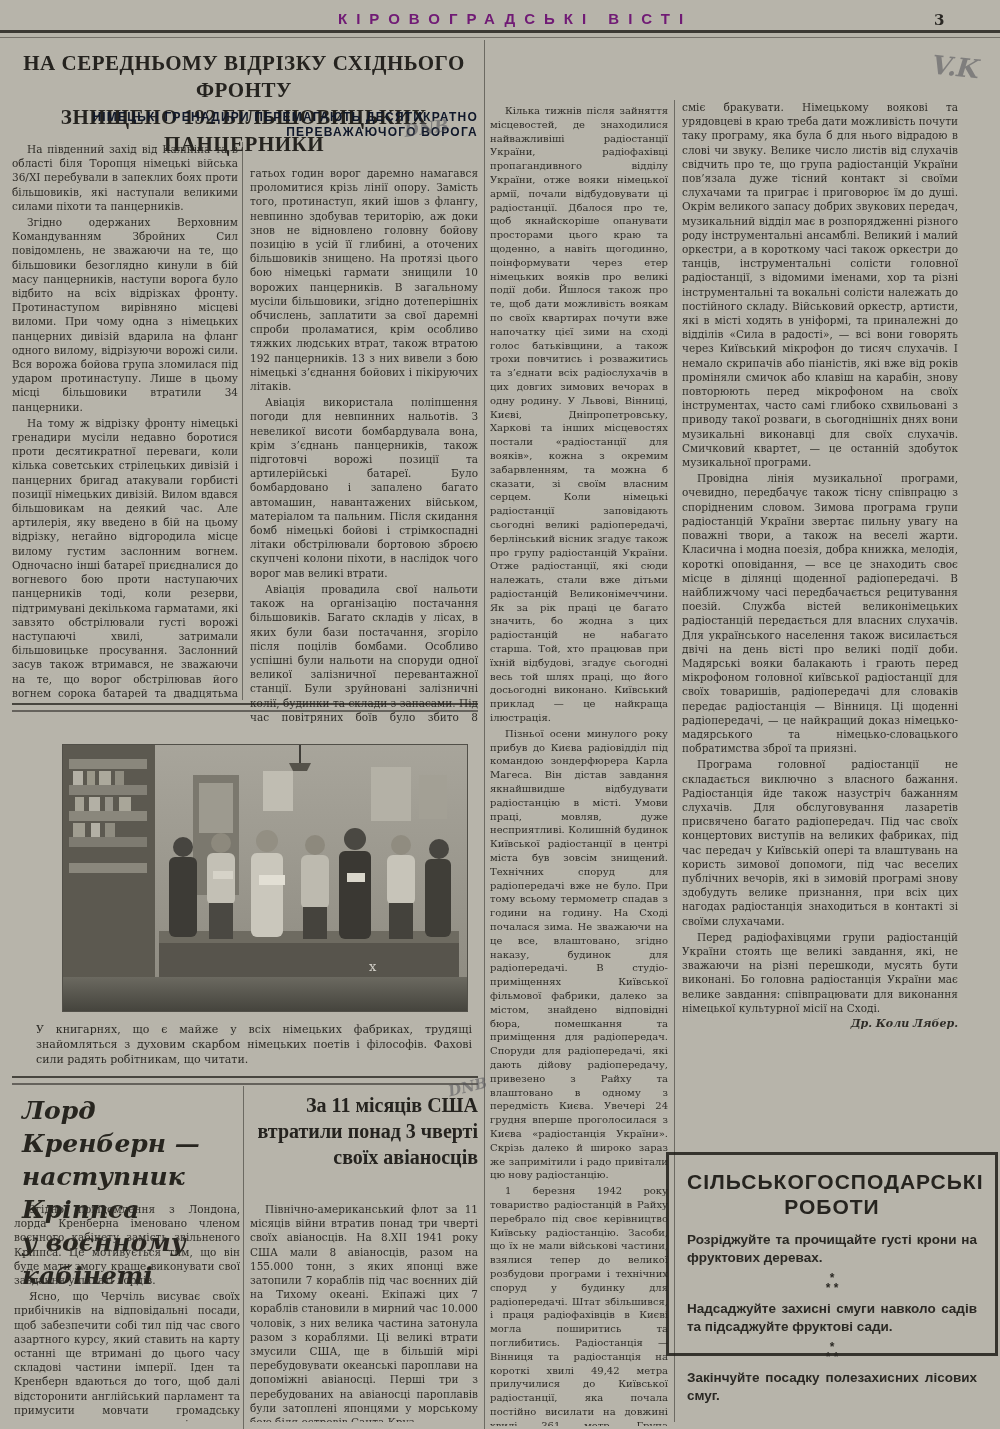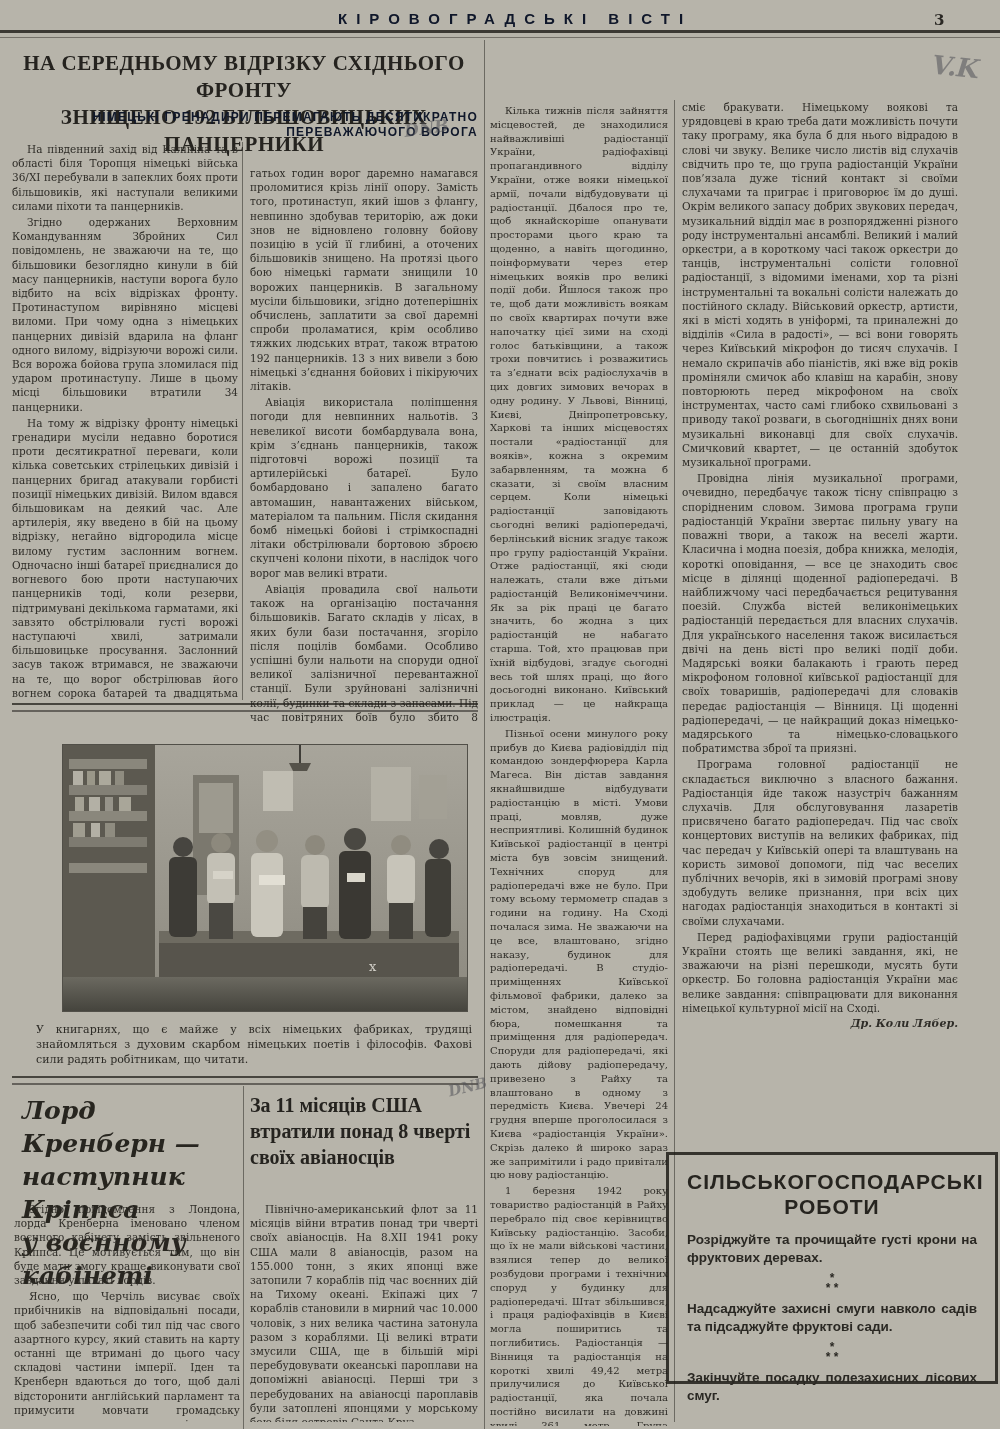--- a/index.html
+++ b/index.html
@@ -10,21 +10,21 @@
       radial-gradient(ellipse at 80% 75%, rgba(80,74,60,0.12), transparent 55%),
       radial-gradient(ellipse at 55% 95%, rgba(70,66,55,0.10), transparent 50%),
       linear-gradient(#bcb9af, #b3b0a6 60%, #aeab a0);
     background-color:#b7b4aa;
     font-family:"DejaVu Serif", serif;
     color:#2e2c27;
   }
   .abs{position:absolute;}
   .masthead{
     font-family:"Liberation Sans", sans-serif;font-weight:bold;
-    font-size:15px;letter-spacing:9px;color:#0f172a;white-space:nowrap;
+    font-size:15px;letter-spacing:9px;color:#701a75;white-space:nowrap;
   }
   .pageno{font-family:"DejaVu Serif", serif;font-weight:bold;font-size:15px;color:#2a2824;}
   .rule-heavy{height:4px;border-top:3px solid rgba(34,32,27,0.82);border-bottom:1px solid rgba(34,32,27,0.45);}
   .rule-double{height:5px;border-top:2px solid rgba(34,32,27,0.75);border-bottom:2px solid rgba(34,32,27,0.55);}
   .vrule{width:1px;background:rgba(48,45,38,0.55);}
   .headline-main{
     font-family:"Liberation Serif", serif;font-weight:bold;text-align:center;
     font-size:21px;line-height:27px;color:#25231f;letter-spacing:0.5px;
   }
   .subhead{
@@ -43,21 +43,21 @@
     font-family:"DejaVu Serif", serif;font-style:italic;
     color:rgba(82,82,88,0.55);font-weight:bold;
   }
   .photo-frame{border:1px solid rgba(40,38,33,0.6);background:#8f8c83;}
   .caption{font-size:11px;line-height:15px;text-align:justify;color:#2d2b26;}
   .lord-headline{
     font-family:"DejaVu Serif", serif;font-style:italic;font-weight:bold;
     font-size:25px;line-height:33px;color:#27251f;text-align:left;
   }
   .usa-headline{
-    font-family:"Liberation Serif", serif;font-weight:bold;text-align:left;
+    font-family:"Liberation Serif", serif;font-weight:bold;text-align:right;
     font-size:20px;line-height:26px;color:#25231f;
   }
   .agro-box{
     border:3px solid rgba(30,28,24,0.85);
     padding:14px 18px 10px 18px;box-sizing:border-box;
     font-family:"Liberation Sans", sans-serif;
   }
   .agro-title{
     font-weight:bold;font-size:21px;line-height:25px;text-align:center;
     color:#26241f;letter-spacing:1px;
@@ -190,21 +190,21 @@
   </div>
   <div class="abs bodycol t105" style="left:14px;top:1202px;width:226px;height:220px;">
     <p>Згідно повідомлення з Лондона, лорда Кренберна іменовано членом воєнного кабінету замість звільненого Кріппса. Це мотивується тим, що він буде мати змогу краще виконувати свої завдання у палаті лордів.</p>
     <p>Ясно, що Черчіль висуває своїх прибічників на відповідальні посади, щоб забезпечити собі тил під час свого азартного курсу, який ставить на карту останні ще втримані до цього часу складові частини імперії. Іден та Кренберн вдаються до того, щоб далі відсторонити англійський парламент та примусити мовчати громадську критичну думку на розпачливі маневри гробаря — Черчіля.</p>
   </div>
 
   <div class="abs vrule" style="left:243px;top:1086px;height:343px;"></div>
 
   <div class="abs usa-headline" style="left:250px;top:1092px;width:228px;">
     <div>За 11 місяців США</div>
-    <div>втратили понад 8 чверті</div>
+    <div>втратили понад 3 чверті</div>
     <div>своїх авіаносців</div>
   </div>
   <div class="abs pencil" style="left:448px;top:1078px;font-size:15px;transform:rotate(-14deg);">DNB</div>
   <div class="abs bodycol t105" style="left:250px;top:1202px;width:228px;height:220px;">
     <p>Північно-американський флот за 11 місяців війни втратив понад три чверті своїх авіаносців. На 8.XII 1941 року США мали 8 авіаносців, разом на 155.000 тонн, з яких японці вже затопили 7 кораблів під час воєнних дій на Тихому океані. Екіпажі цих 7 кораблів становили в мирний час 10.000 чоловік, з них велика частина затонула разом з кораблями. Ці великі втрати змусили США, ще в більшій мірі перебудовувати океанські пароплави на допоміжні авіаносці. Перші три з перебудованих на авіаносці пароплавів були затоплені японцями у морському бою біля островів Санта Круз.</p>
   </div>
 
   <div class="abs pencil" style="left:932px;top:52px;font-size:26px;transform:rotate(6deg);">V.K</div>
 
   <div class="abs bodycol t100" style="left:490px;top:104px;width:178px;height:1322px;">
@@ -213,25 +213,25 @@
     <p>1 березня 1942 року товариство радіостанцій в Райху перебрало під своє керівництво Київську радіостанцію. Засоби, що їх не мали військові частини, взялися тепер до великої розбудови програми і технічних споруд у будинку для радіопередачі. Штат збільшився, і праця радіофахівців в Києві могла поширитись та поглибитись. Радіостанція — Вінниця та радіостанція на короткі хвилі 49,42 метра прилучилися до Київської радіостанції, яка почала постійно висилати на довжині хвилі 361 метр. Група радіостанцій України складається тепер з цих трьох радіостанцій. Від часу з’єднання всіх радіостанцій Київ став головною радіостанцією. Досвідчені радіофахівці, а саме вояки, які відбудували радіостанцію у Вінниці, стали в розпорядження Києва. Літом 1942 р. будинок радіопередачі перенесено. Сталася зміна також у керівництві групою радіостанцій. Зондерфюрер Карл Магес був відкликаний для виконання інших завдань. Зондерфюрер Гайнц Фрайбергер, який від самого початку був першим співробітником Карла Магеса, перебрав керівництво групи.</p>
 
   </div>
 
   <div class="abs vrule" style="left:674px;top:100px;height:1322px;"></div>
 
   <div class="abs bodycol t105" style="left:682px;top:100px;width:276px;height:1044px;">
     <p style="text-indent:0;">сміє бракувати. Німецькому воякові та урядовцеві в краю треба дати можливість почути таку програму, яка була б для нього відрадою в слові чи звуку. Велике число листів від слухачів свідчить про те, що група радіостанцій України пов’язала дуже тісний контакт зі своїми слухачами та приграє і приговорює їм до душі. Окрім великого запасу добрих звукових передач, музикальний відділ має в розпорядженні різного роду інструментальні ансамблі. Великий і малий оркестри, а в короткому часі також оркестри до танців, інструментальні солісти головної радіостанції, з відомими іменами, хор та різні інструментальні та вокальні солісти належать до постійного складу. Військовий оркестр, артисти, які в місті ходять в уніформі, та приналежні до відділів «Сила в радості», — всі вони говорять через Київський мікрофон до тисяч слухачів. І немало скрипачів або піаністів, які вже від років проміняли смичок або клавіш на карабін, знову повторюють перед мікрофоном на своїх інструментах, часто самі глибоко схвильовані з приводу такої розваги, в сьогоднішніх днях вони музикальні виконавці для своїх слухачів. Смичковий квартет, — це останній здобуток музикальної програми.</p>
     <p>Провідна лінія музикальної програми, очевидно, передбачує також тісну співпрацю з спорідненим словом. Зимова програма групи радіостанцій України звертає пильну увагу на поважні твори, а також на веселі жарти. Класична і модна поезія, добра книжка, мелодія, короткі оповідання, — все це знаходить своє місце в ділянці щоденної радіопередачі. В найближчому часі передбачається рецитування поезій. Служба вістей великонімецьких радіостанцій передається для власних слухачів. Для українського населення також висилається двічі на день вісті про великі події доби. Мадярські вояки балакають і грають перед мікрофоном головної київської радіостанції для своїх товаришів, радіопередачі для словаків передає радіостанція — Вінниця. Ці щоденні радіопередачі, — це найкращий доказ німецько-мадярського та німецько-словацького побратимства зброї та приязні.</p>
     <p>Програма головної радіостанції не складається виключно з власного бажання. Радіостанція йде також назустріч бажанням слухачів. Для обслуговування лазаретів присвячено багато радіопередач. Під час своїх концертових виступів на великих фабриках, під час передач у Київській опері та влаштувань на користь зимової допомоги, під час веселих публічних вечорів, які в зимовій програмі знову здобудуть велике признання, при всіх цих нагодах радіостанція знаходиться в контакті зі своїми слухачами.</p>
-    <p>Перед радіофахівцями групи радіостанцій України стоять ще великі завдання, які, не зважаючи на різні перешкоди, мусять бути оркестр. Бо головна радіостанція України має велике завдання: співпрацювати для виконання німецької культурної місії на Сході.</p>
+    <p>Перед радіофахівцями групи радіостанцій України стоять ще великі завдання, які, не зважаючи на різні перешкоди, мусять бути виконані. Бо головна радіостанція України має велике завдання: співпрацювати для виконання німецької культурної місії на Сході.</p>
     <p class="signature">Др. Коли Лябер.</p>
   </div>
 
-  <div class="abs agro-box" style="left:666px;top:1152px;width:332px;height:232px;">
+  <div class="abs agro-box" style="left:666px;top:1152px;width:332px;height:204px;">
     <div class="agro-title">
       <div>СІЛЬСЬКОГОСПОДАРСЬКІ</div>
       <div>РОБОТИ</div>
     </div>
     <div style="height:12px;"></div>
     <p class="agro-item">Розріджуйте та прочищайте густі крони на фруктових деревах.</p>
     <span class="agro-sep">*
 * *</span>
     <p class="agro-item">Надсаджуйте захисні смуги навколо садів та підсаджуйте фруктові сади.</p>
     <span class="agro-sep">*

